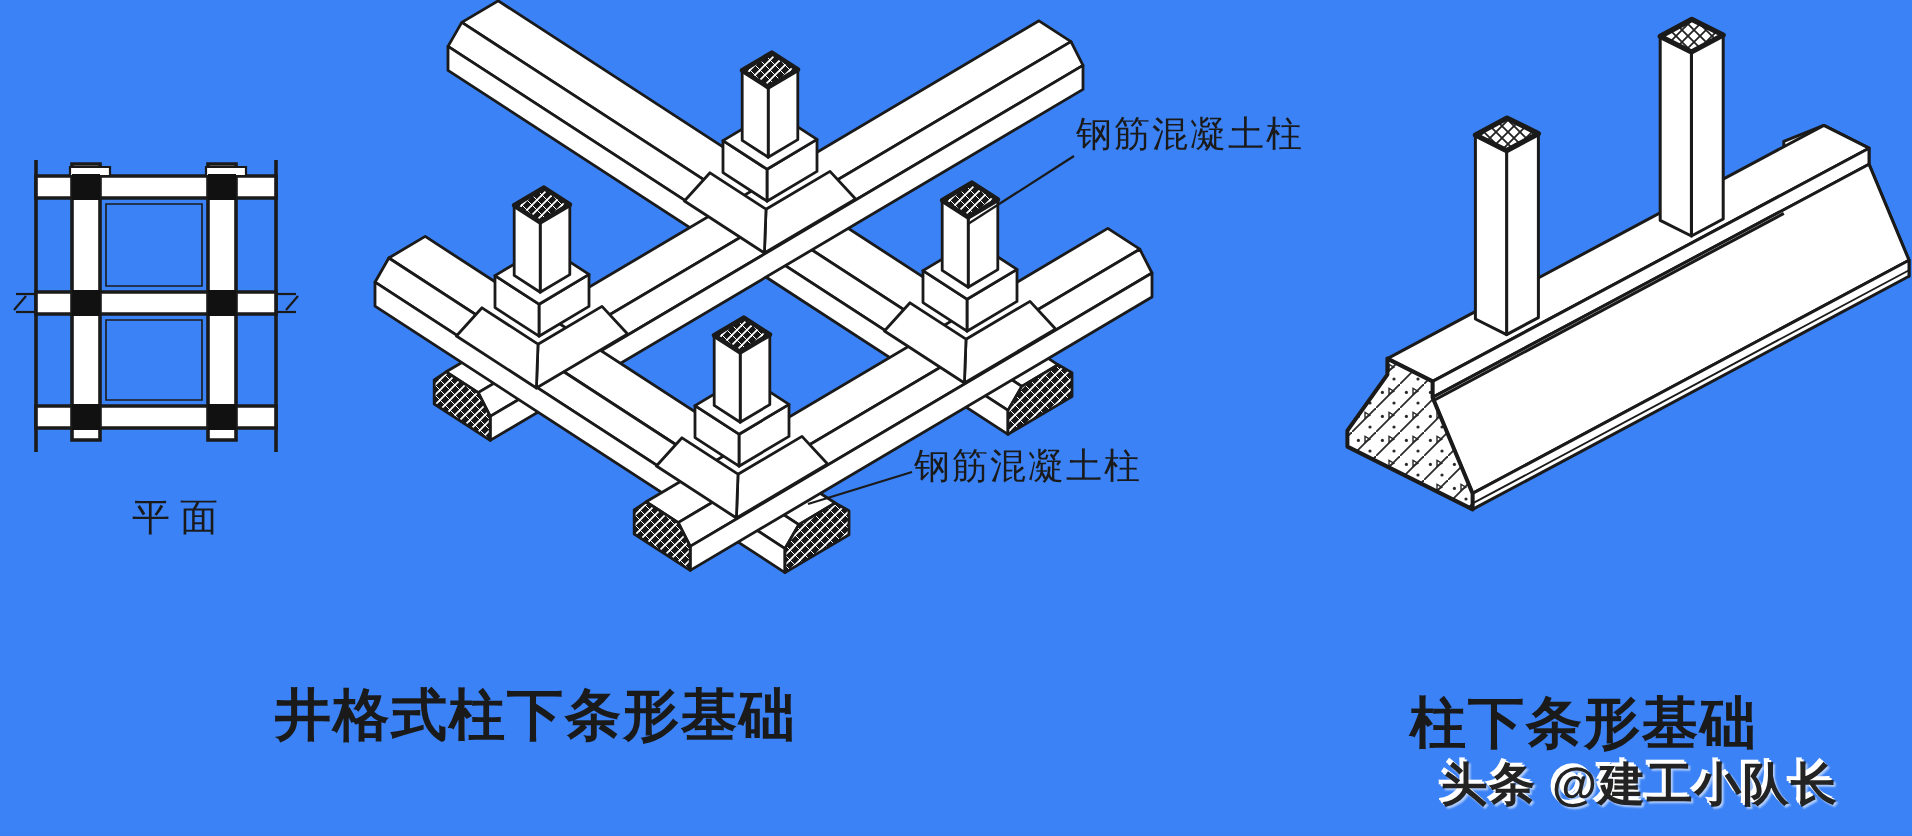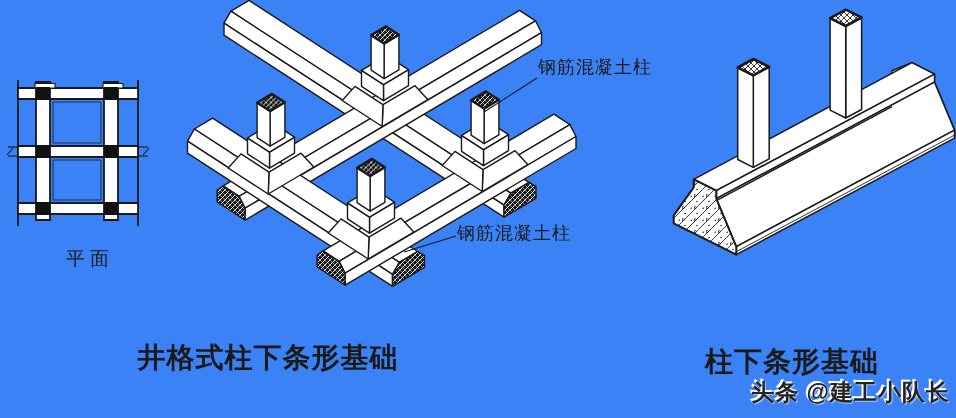--- a/index.html
+++ b/index.html
@@ -7,21 +7,21 @@
     position:relative;width:956px;height:418px;background:#3b82f6;
     font-family:"Liberation Serif","DejaVu Serif",serif;color:#1a1a1a;overflow:hidden;
   }
   .abs{position:absolute;}
   svg{display:block;overflow:visible;}
   .lbl{font-size:18px;white-space:nowrap;letter-spacing:1px;}
   .cap{font-weight:bold;font-size:28px;text-align:center;white-space:nowrap;letter-spacing:1px;}
   .plan-lbl{font-size:19px;letter-spacing:5px;white-space:nowrap;}
   .wm{
     font-family:"Liberation Sans","DejaVu Sans",sans-serif;
-    font-weight:bold;font-size:23px;color:#232323;text-align:right;white-space:nowrap;
+    font-weight:bold;font-size:23px;color:#232323;text-align:center;white-space:nowrap;
     text-shadow:-2px -2px 0 #ffffff,-1px -1px 0 #ffffff,1px 1px 1px rgba(255,255,255,.6);
     letter-spacing:1px;
   }
   polygon,rect.o,line{vector-effect:non-scaling-stroke;}
 </style>
 </head>
 <body>
 
 <div id="canvas">
 

